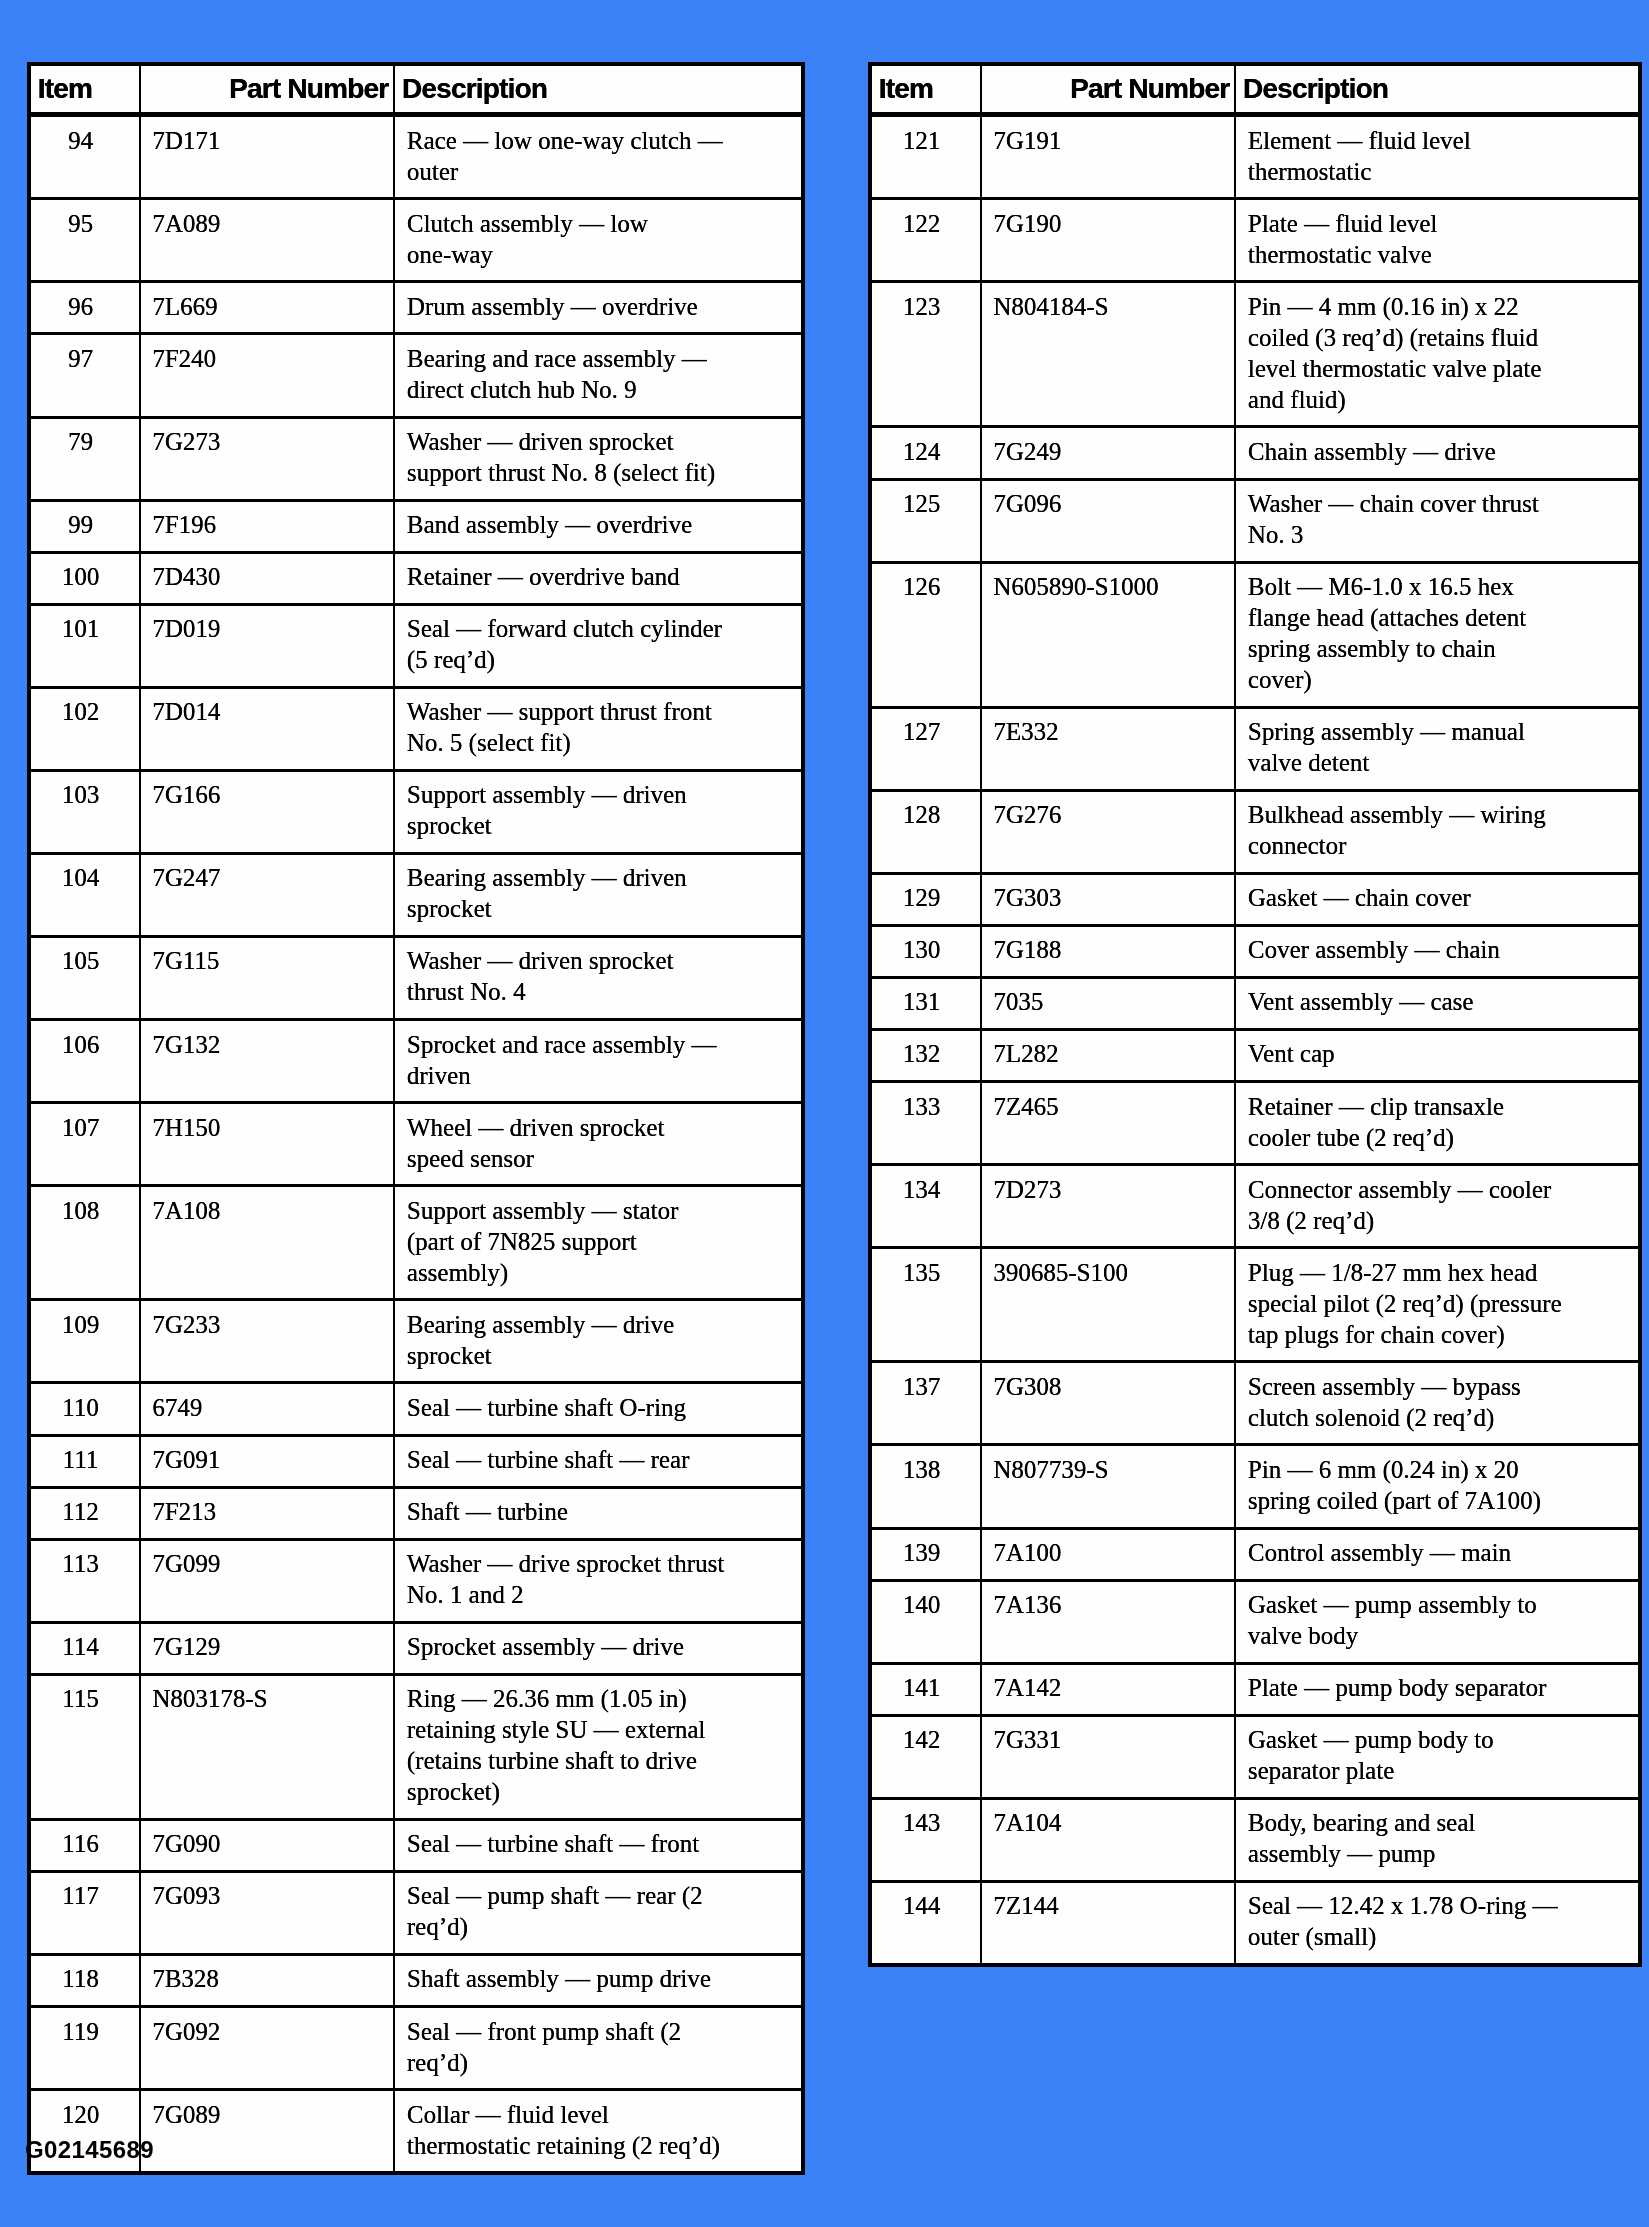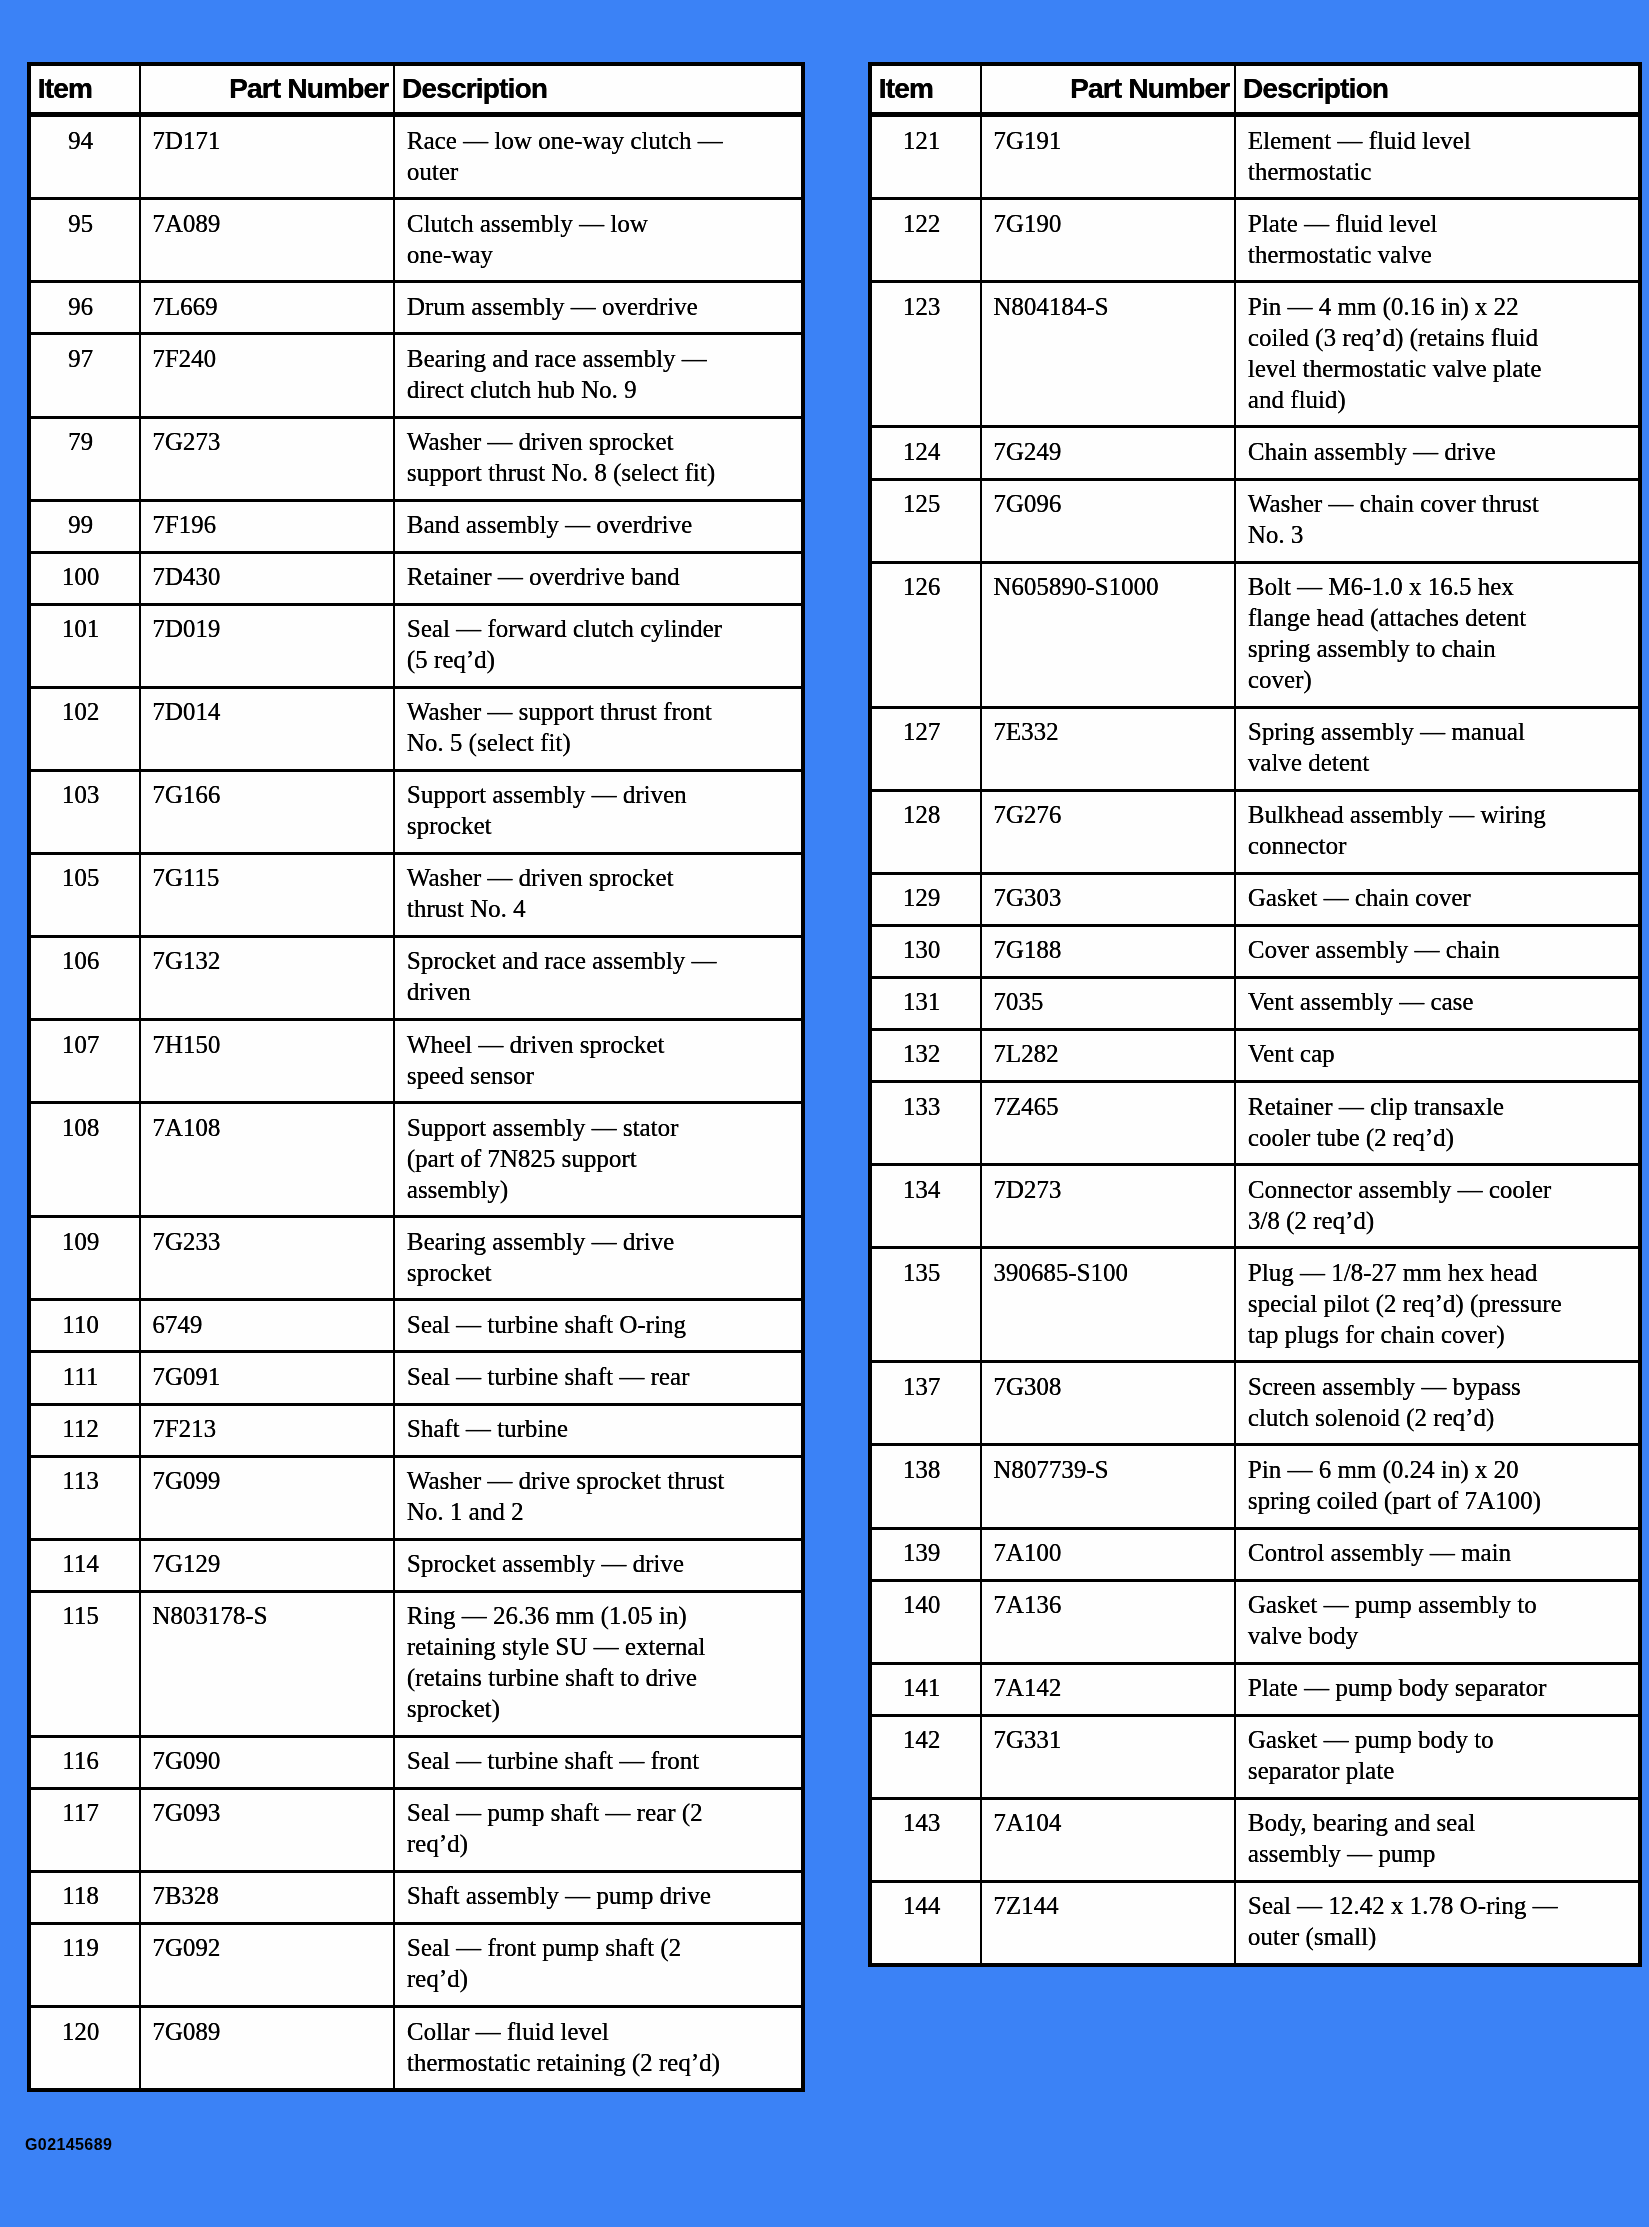--- a/index.html
+++ b/index.html
@@ -54,21 +54,21 @@
     padding-left:3.3px;
     padding-right:12px;
     white-space:normal;
   }
   .figure-code {
     position:absolute;
     left:25px;
     top:2136px;
     font-family:"Liberation Sans", sans-serif;
     font-weight:bold;
-    font-size:16px;
+    font-size:24px;
     letter-spacing:0.4px;
     text-align:center;
   }
 </style>
 </head>
 <body>
 
 <div class="page">
   <table class="parts-table" id="table-left">
       <thead>
@@ -130,20 +130,26 @@
           <td class="col2">Washer — support thrust front
 No. 5 (select fit)</td>
         </tr>
         <tr>
           <td class="col0">103</td>
           <td class="col1">7G166</td>
           <td class="col2">Support assembly — driven
 sprocket</td>
         </tr>
         <tr>
+          <td class="col0">104</td>
+          <td class="col1">7G247</td>
+          <td class="col2">Bearing assembly — driven
+sprocket</td>
+        </tr>
+        <tr>
           <td class="col0">105</td>
           <td class="col1">7G115</td>
           <td class="col2">Washer — driven sprocket
 thrust No. 4</td>
         </tr>
         <tr>
           <td class="col0">106</td>
           <td class="col1">7G132</td>
           <td class="col2">Sprocket and race assembly —
 driven</td>

